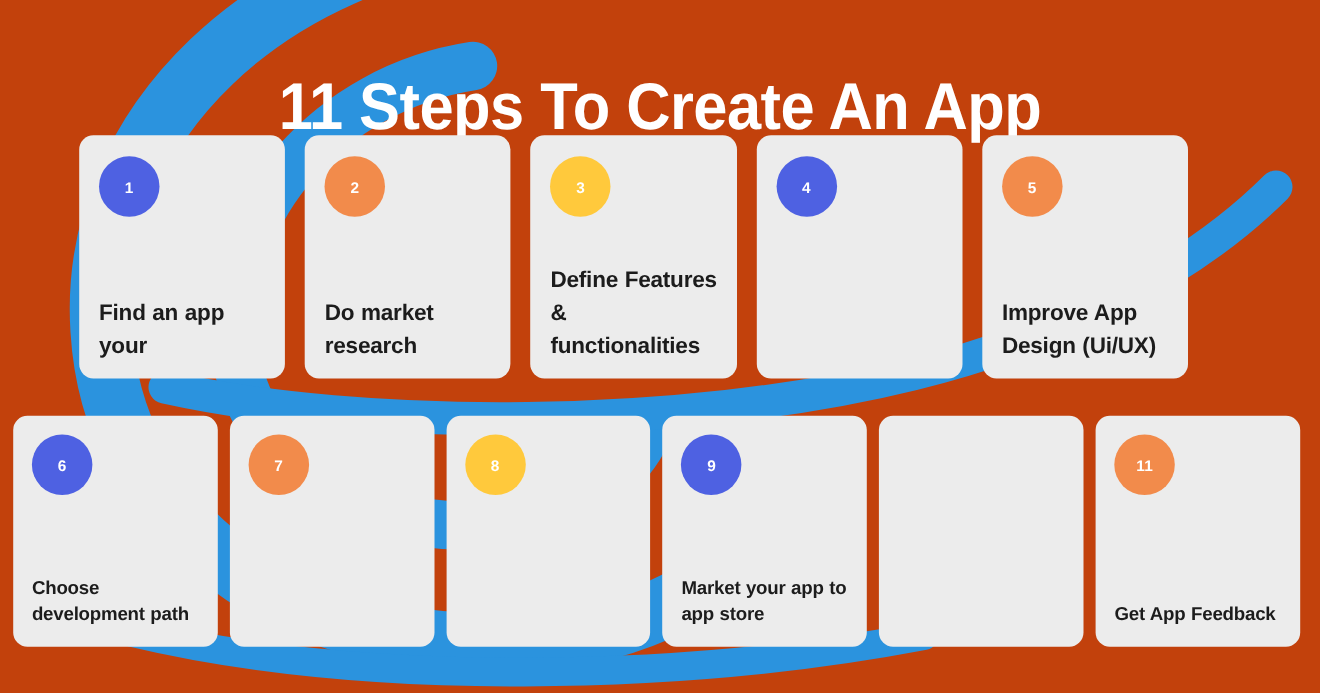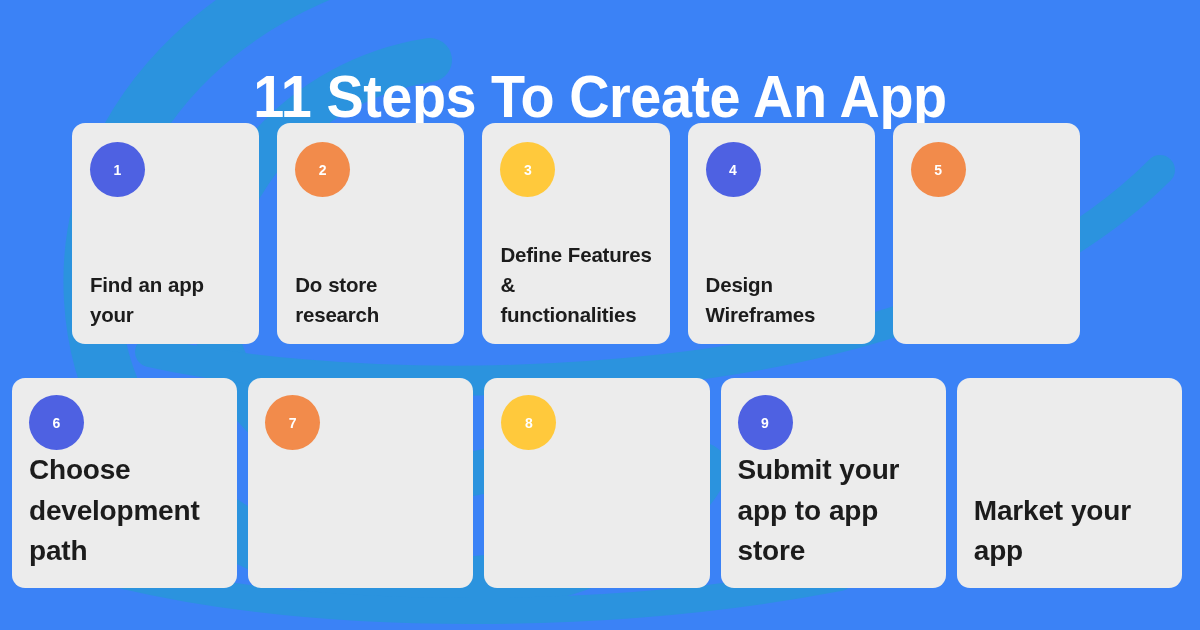--- a/index.html
+++ b/index.html
@@ -10,21 +10,21 @@
     width: 1200px;
     height: 630px;
     overflow: hidden;
     font-family: "Liberation Sans", sans-serif;
   }
 
   #poster {
     position: relative;
     width: 1200px;
     height: 630px;
-    background: #3b82f6;
+    background: #c2410c;
     overflow: hidden;
   }
 
   
   .bg-decor {
     position: absolute;
     inset: 0;
     width: 1200px;
     height: 630px;
     pointer-events: none;
@@ -107,21 +107,21 @@
     letter-spacing: -0.2px;
     word-spacing: 0.5px;
   }
 
   
   #row-2 .card {
     padding: 17px 14px 16px 17px;
     border-radius: 13px;
   }
   #row-2 .card-label {
-    font-size: 28px;
+    font-size: 17px;
     line-height: 1.45;
   }
 </style>
 </head>
 <body>
 
 <div id="poster">
 
   <svg class="bg-decor" viewBox="0 0 1200 630" preserveAspectRatio="none" aria-hidden="true">
     <defs>
@@ -154,35 +154,35 @@
 
   <div class="row" id="row-1">
 
     <div class="card">
       <div class="badge blue">1</div>
       <div class="card-label">Find an app your</div>
     </div>
 
     <div class="card">
       <div class="badge orange">2</div>
-      <div class="card-label">Do store research</div>
+      <div class="card-label">Do market research</div>
     </div>
 
     <div class="card">
       <div class="badge yellow">3</div>
       <div class="card-label">Define Features &amp; functionalities</div>
     </div>
 
     <div class="card">
       <div class="badge blue">4</div>
-      <div class="card-label">Design Wireframes</div>
     </div>
 
     <div class="card">
       <div class="badge orange">5</div>
+      <div class="card-label">Improve App Design (Ui/UX)</div>
     </div>
 
   </div>
 
   <div class="row" id="row-2">
 
     <div class="card">
       <div class="badge blue">6</div>
       <div class="card-label">Choose development path</div>
     </div>
@@ -190,23 +190,26 @@
     <div class="card">
       <div class="badge orange">7</div>
     </div>
 
     <div class="card">
       <div class="badge yellow">8</div>
     </div>
 
     <div class="card">
       <div class="badge blue">9</div>
-      <div class="card-label">Submit your app to app store</div>
-    </div>
-
-    <div class="card">
-      <div class="card-label">Market your app</div>
-    </div>
-
+      <div class="card-label">Market your app to app store</div>
+    </div>
+
+    <div class="card">
+    </div>
+
+    <div class="card">
+      <div class="badge orange">11</div>
+      <div class="card-label">Get App Feedback</div>
+    </div>
 
   </div>
 
 </div>
 
 </body></html>

